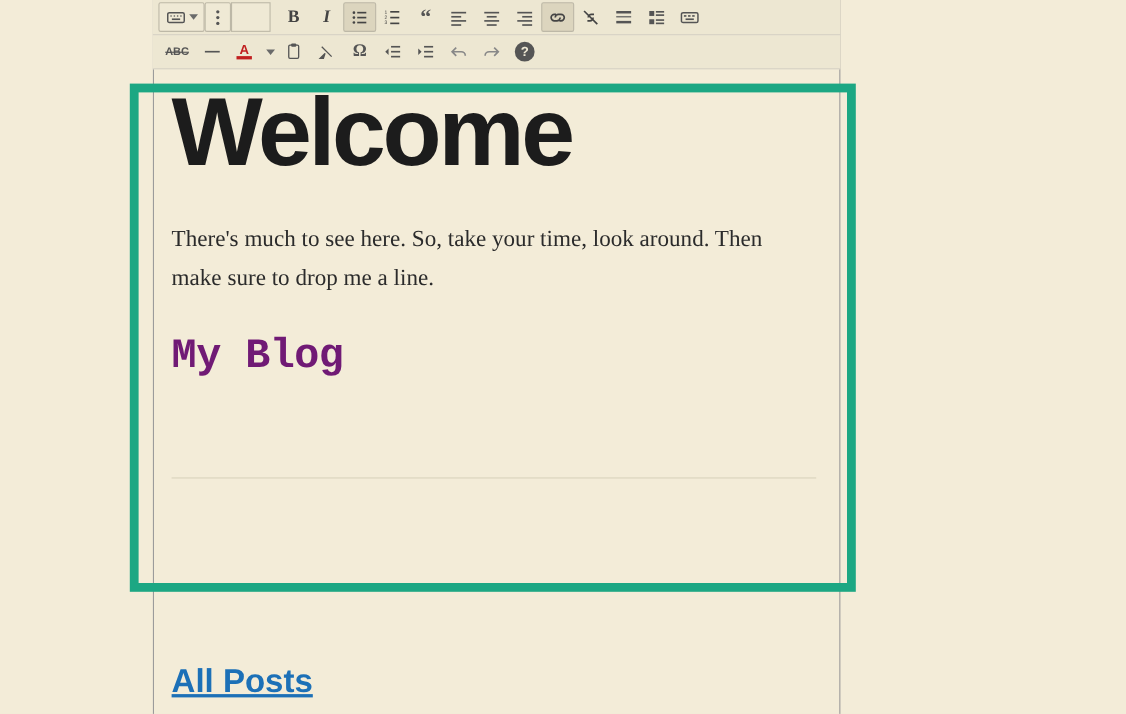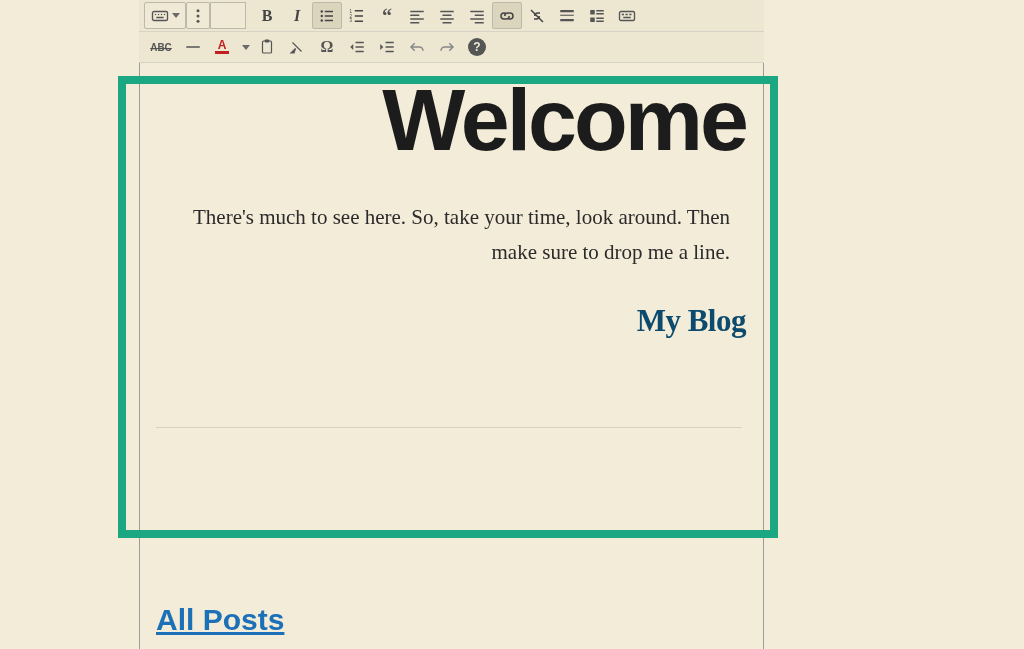--- a/index.html
+++ b/index.html
@@ -108,45 +108,44 @@
     pointer-events: none;
     z-index: 2;
   }
 
   .content {
     position: absolute;
     left: 156px;
     top: 70px;
     width: 590px;
     z-index: 1;
-    text-align: right;
   }
   .heading {
     font-family: Arial, Helvetica, sans-serif;
     font-weight: 900;
     color: #1c1c1c;
     font-size: 88px;
     letter-spacing: -3px;
     line-height: 1;
     margin: 6px 0 36px 0;
   }
   .para {
     font-family: 'Iowan Old Style','Hoefler Text', Garamond, Georgia, serif;
     font-size: 21px;
     line-height: 1.65;
     color: #2b2b2b;
     margin: 0 16px 34px 0;
     font-weight: 400;
   }
   .subhead {
-    font-family: Liberation Serif, serif;
+    font-family: Liberation Mono, monospace;
     font-weight: 900;
-    font-size: 31px;
+    font-size: 38px;
     letter-spacing: -0.5px;
-    color: #0c4a6e;
+    color: #701a75;
     margin: 12px 0 0 0;
   }
   hr.sep {
     border: none;
     border-top: 1px solid var(--hr);
     margin: 88px 0 0 0;
     width: 586px;
   }
   .all-posts {
     position: absolute;

